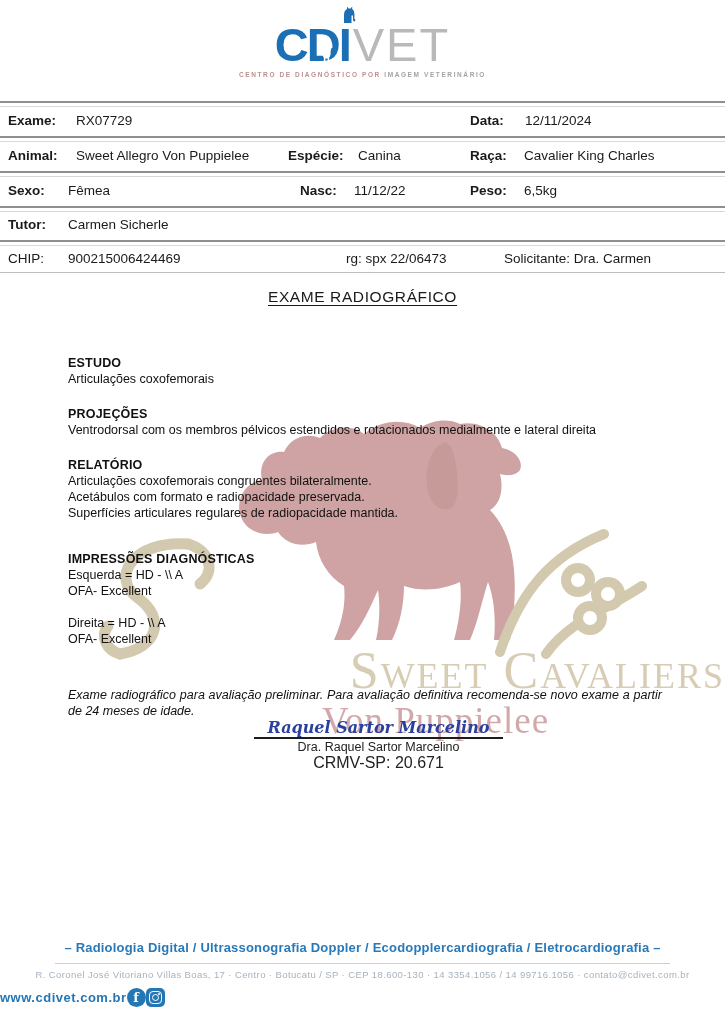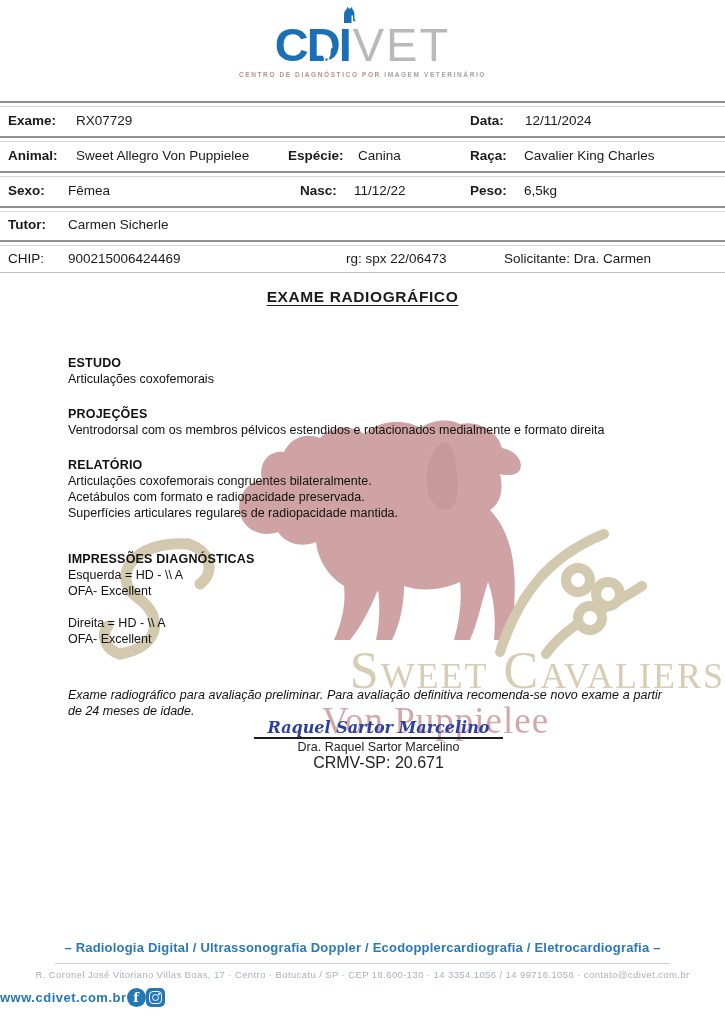--- a/index.html
+++ b/index.html
@@ -30,21 +30,21 @@
   .sep.single { height:2px; }
   .sep.single::before { height:1px; background:#bdbdbd; }
   .sep.single::after { display:none; }
   .irow { position:absolute; left:0; width:725px; height:26px; line-height:26px; }
   .irow span { position:absolute; white-space:nowrap; }
   .lbl { font-weight:bold; }
 
   
   .title {
     position:absolute; top:288px; left:0; width:100%; text-align:center;
-    font-size:15.5px; font-weight:bold; letter-spacing:0.6px; z-index:2;
+    font-size:15.5px; font-weight:normal; letter-spacing:0.6px; z-index:2;
     text-decoration:underline; text-underline-offset:3px;
   }
 
   
   .wm { position:absolute; z-index:0; }
   .wm-sweet {
     top:645px; left:0; width:100%; text-align:right;
     font-family:"Liberation Serif", serif; font-variant:small-caps;
     font-size:52px; letter-spacing:2px; color:#d7cdb5; line-height:1;
   }
@@ -201,21 +201,21 @@
   <div class="wm wm-von">Von Puppielee</div>
 
   <main class="body">
     <div class="sec">
       <h2>ESTUDO</h2>
       <div>Articulações coxofemorais</div>
     </div>
 
     <div class="sec">
       <h2>PROJEÇÕES</h2>
-      <div>Ventrodorsal com os membros pélvicos estendidos e rotacionados medialmente e formato direita</div>
+      <div>Ventrodorsal com os membros pélvicos estendidos e rotacionados medialmente e lateral direita</div>
     </div>
 
     <div class="sec sec-relatorio">
       <h2>RELATÓRIO</h2>
       <div>Articulações coxofemorais congruentes bilateralmente.</div>
       <div>Acetábulos com formato e radiopacidade preservada.</div>
       <div>Superfícies articulares regulares de radiopacidade mantida.</div>
     </div>
 
     <div class="sec">

